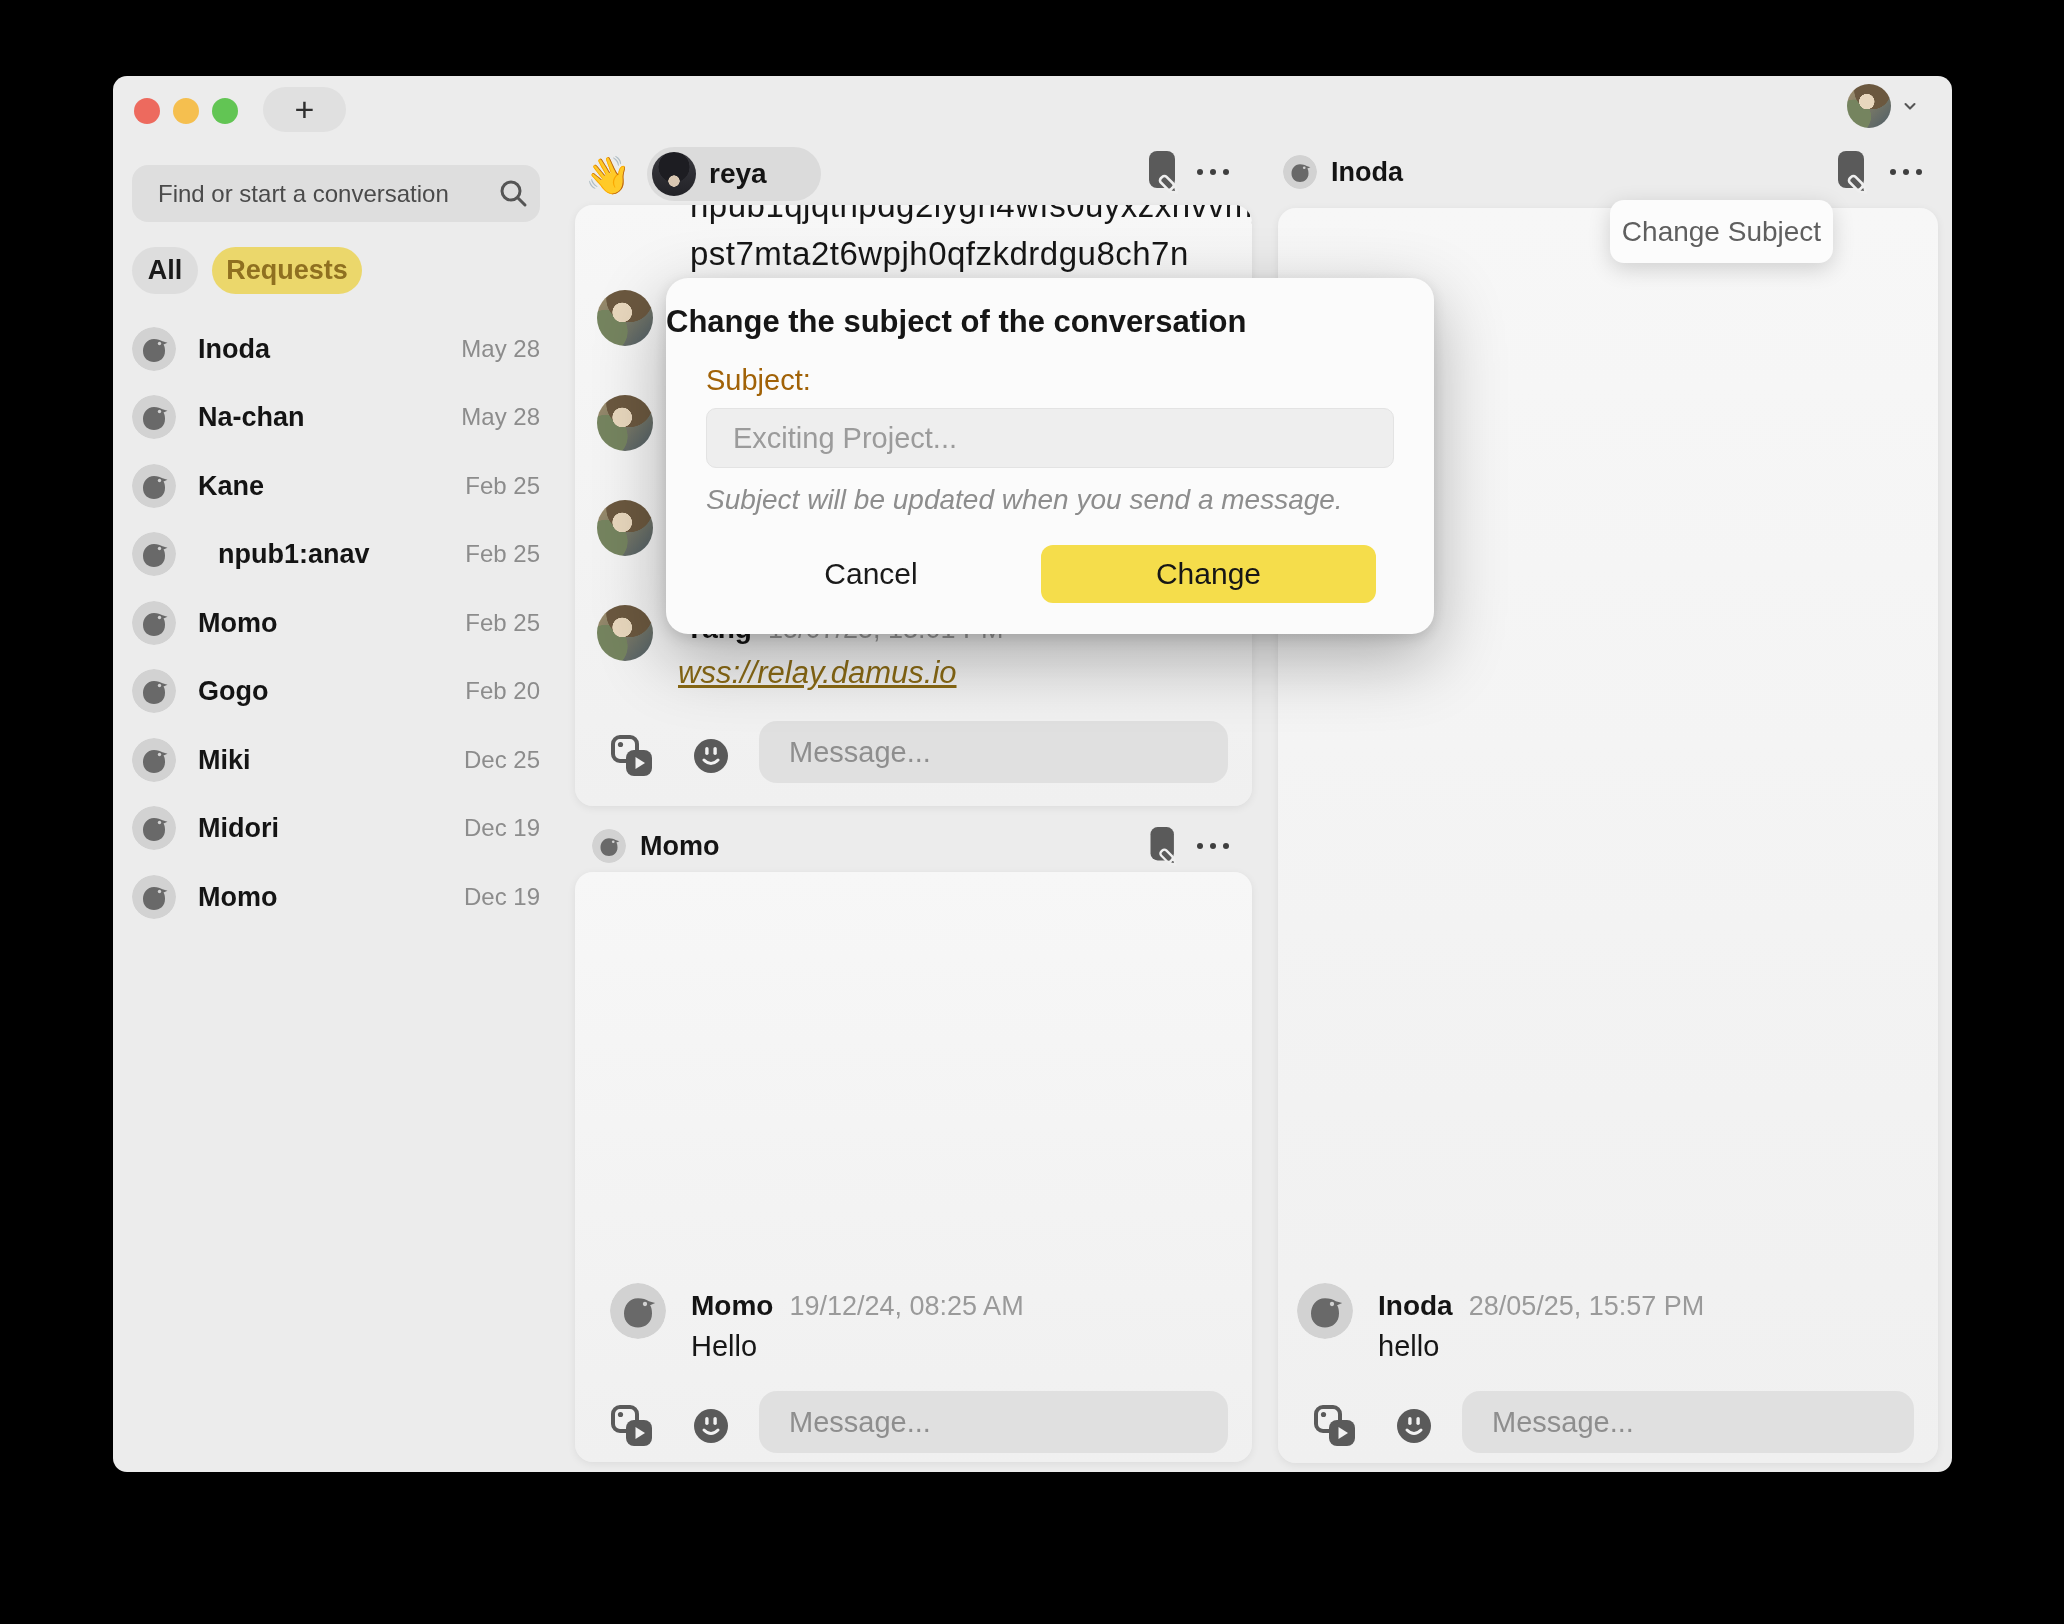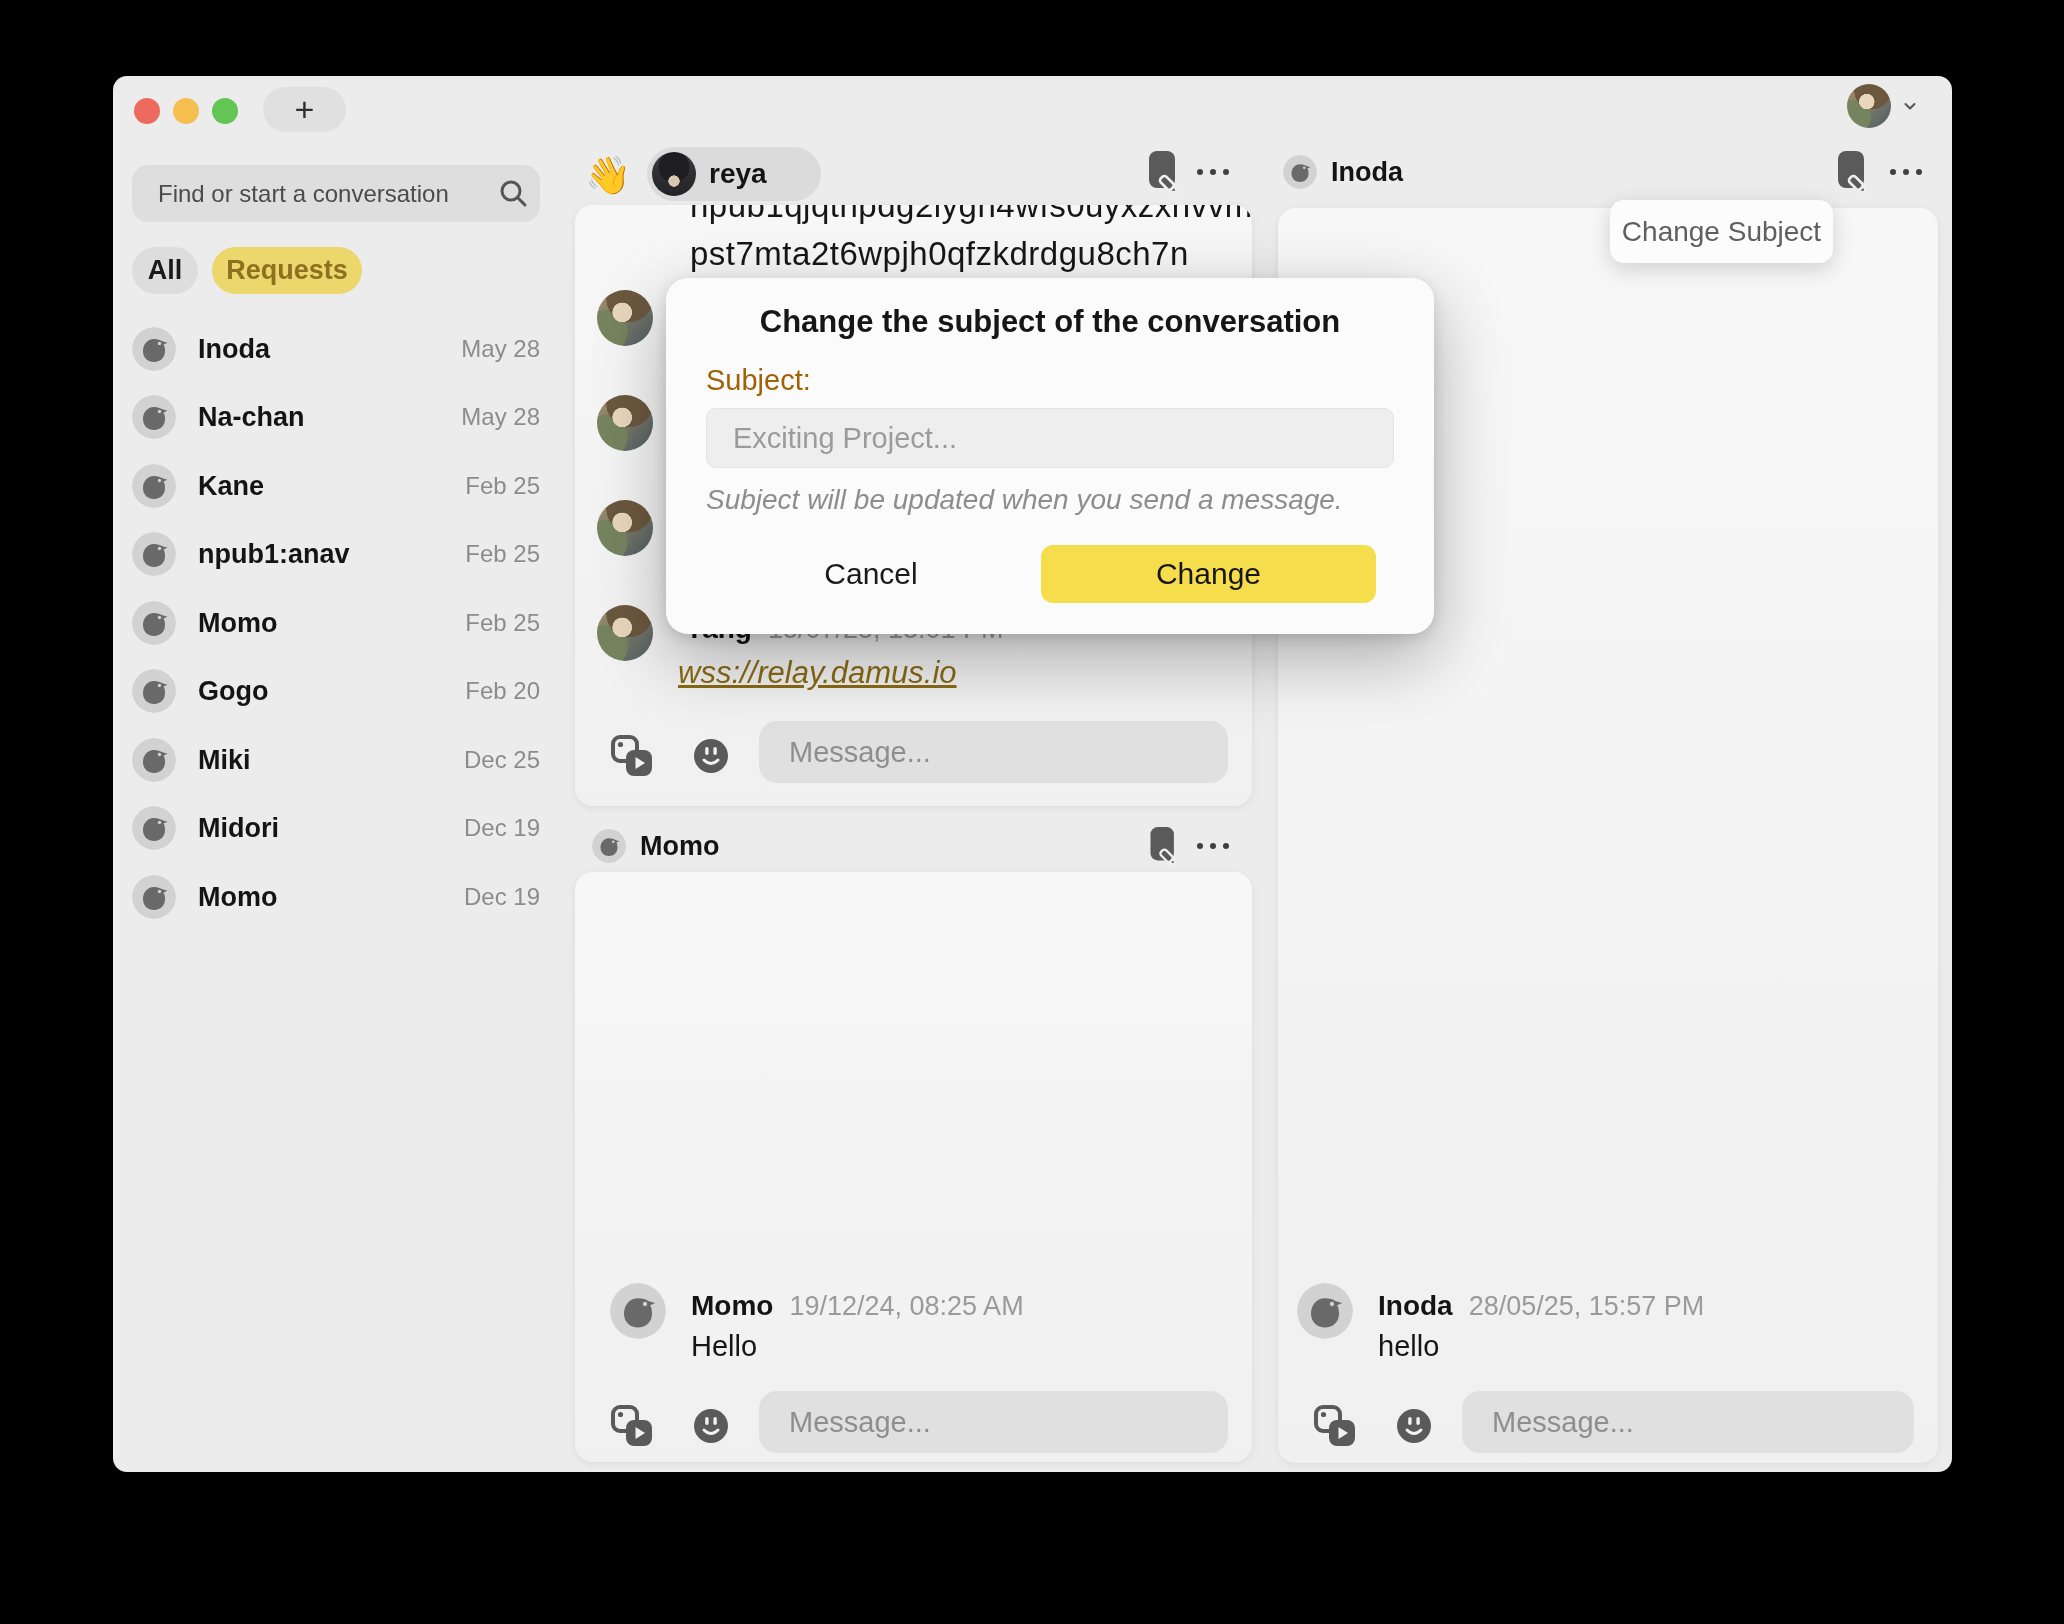--- a/index.html
+++ b/index.html
@@ -71,21 +71,21 @@
   .linktext{position:absolute;font-size:31px;color:#8a6a15;text-decoration:underline;cursor:pointer;font-style:italic;}
 
   .composer-pill{position:absolute;height:62px;border-radius:18px;background:#E0E0E0;border:none;outline:none;
     padding:0 30px;font-size:29px;color:#444;font-family:inherit;}
   .composer-pill::placeholder{color:#8e8e8e;opacity:1;}
   .cicon{position:absolute;cursor:pointer;}
 
   
   .modal{position:absolute;left:553px;top:202px;width:768px;height:356px;background:#FBFBFB;border-radius:22px;
     box-shadow:0 24px 70px rgba(0,0,0,.30),0 4px 14px rgba(0,0,0,.12);z-index:30;}
-  .modal .title{position:absolute;left:0;top:26px;width:100%;text-align:center;font-size:31px;font-weight:700;color:#161616;}
+  .modal .title{position:absolute;left:0;top:26px;width:100%;font-size:31px;font-weight:700;color:#161616;}
   .modal .sublabel{position:absolute;left:40px;top:86px;font-size:29px;color:#a16207;}
   .modal .subinput{position:absolute;left:40px;top:130px;width:688px;height:60px;border-radius:10px;background:#EEEEEE;
     border:1px solid #E3E3E3;padding:0 26px;font-size:29px;color:#333;font-family:inherit;outline:none;}
   .modal .subinput::placeholder{color:#9b9b9b;opacity:1;}
   .modal .hint{position:absolute;left:40px;top:206px;font-size:28px;font-style:italic;color:#8d8d8d;}
   .modal .cancel{position:absolute;left:110px;top:267px;width:190px;height:58px;background:none;border:none;
     font-size:30px;color:#1a1a1a;font-family:inherit;cursor:pointer;}
   .modal .change{position:absolute;left:375px;top:267px;width:335px;height:58px;border:none;border-radius:12px;
     background:#F5DD4B;font-size:30px;font-weight:500;color:#161616;font-family:inherit;cursor:pointer;}
 </style>
@@ -136,21 +136,21 @@
     </div>
     <div class="convrow" style="top:376px;">
       <svg class="avatar" width="44" height="44" viewBox="0 0 44 44">
           <circle cx="22" cy="22" r="22" fill="#D2D2D2"></circle>
           <path d="M22 12 C15 12 11 18 11 24 C11 31 16 35 22 35 C28 35 33 31 33 24 C33 21 32.5 19 31.5 17.5 L35.5 15.8 L30.5 14.3 C28.5 13 25.5 12 22 12 Z" fill="#696969"></path>
           <circle cx="27.5" cy="16.5" r="1.7" fill="#D2D2D2"></circle>
         </svg>
       <span class="name">Kane</span>
       <span class="date">Feb 25</span>
     </div>
-    <div class="convrow" style="top:444px;">
+    <div class="convrow" style="top:444px;gap:20px;">
       <svg class="avatar" width="44" height="44" viewBox="0 0 44 44">
           <circle cx="22" cy="22" r="22" fill="#D2D2D2"></circle>
           <path d="M22 12 C15 12 11 18 11 24 C11 31 16 35 22 35 C28 35 33 31 33 24 C33 21 32.5 19 31.5 17.5 L35.5 15.8 L30.5 14.3 C28.5 13 25.5 12 22 12 Z" fill="#696969"></path>
           <circle cx="27.5" cy="16.5" r="1.7" fill="#D2D2D2"></circle>
         </svg>
       <span class="name">npub1:anav</span>
       <span class="date">Feb 25</span>
     </div>
     <div class="convrow" style="top:513px;">
       <svg class="avatar" width="44" height="44" viewBox="0 0 44 44">

